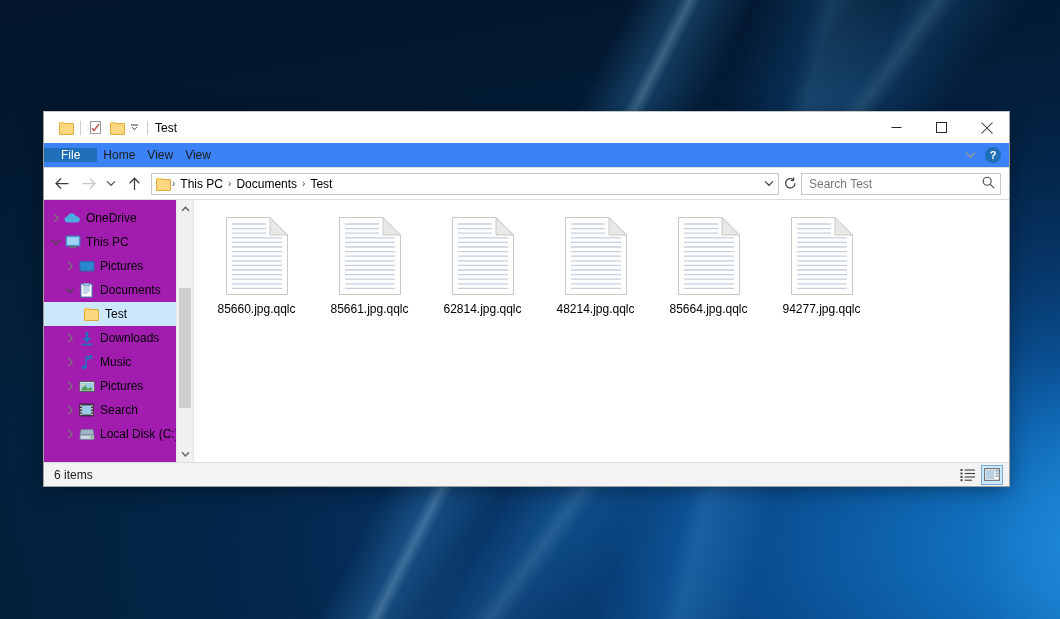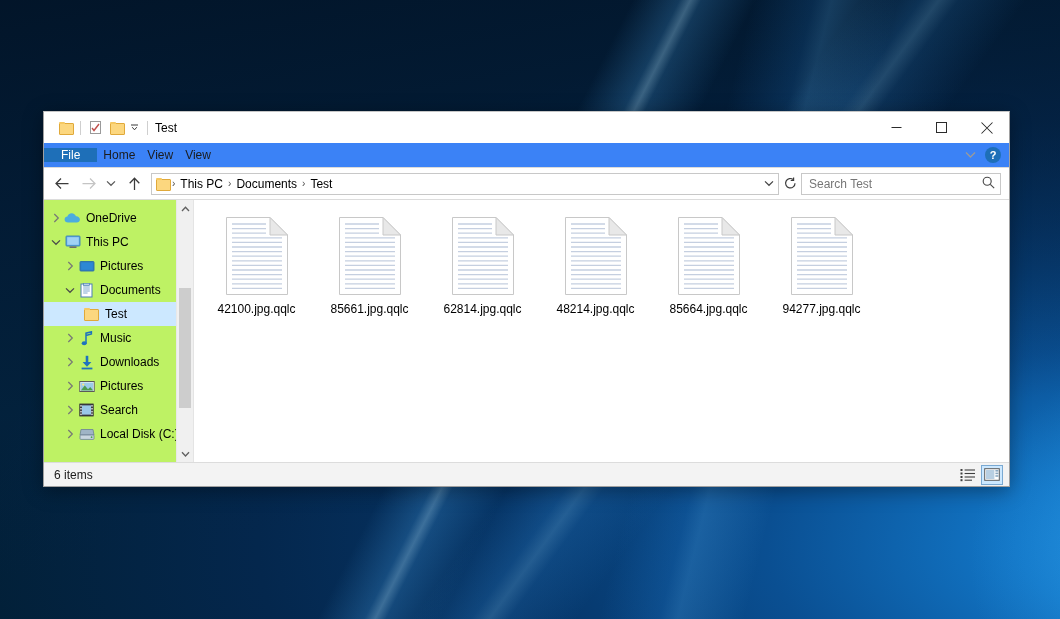--- a/index.html
+++ b/index.html
@@ -209,21 +209,21 @@
 
   
   .body {
     flex: 1 1 auto;
     display: flex;
     border-top: 1px solid #dcdcdc;
     min-height: 0;
   }
   .sidebar {
     width: 150px;
-    background: #bef264;
+    background: #a21caf;
     position: relative;
     flex: 0 0 auto;
     overflow: hidden;
     border-right: 1px solid #e4e4e4;
   }
   .tree { padding-top: 6px; }
   .tree-item {
     height: 24px;
     display: flex; align-items: center;
     padding-left: 4px;
@@ -525,42 +525,42 @@
             <span>Test</span>
           </div>
 
           <div class="tree-item indent-2">
             <span class="chev">
               <svg width="7" height="10" viewBox="0 0 7 10">
                   <path d="M1.3 1 L5.3 5 L1.3 9" stroke="#767676" stroke-width="1.2" fill="none"></path>
                 </svg>
             </span>
             <span class="t-ico">
-              <svg width="12" height="15" viewBox="0 0 12 15">
-                <path d="M5 12.4 V2.2 L10.4 0.8 V3 L5 4.4" fill="none" stroke="#1e73be" stroke-width="1.5"></path>
-                <ellipse cx="3.2" cy="12.3" rx="2.5" ry="2" fill="#1e73be"></ellipse>
-              </svg>
-            </span>
-            <span>Music</span>
+              <svg width="14" height="15" viewBox="0 0 14 15">
+                <path d="M7 0.8 V8.2" stroke="#1e73be" stroke-width="2.6"></path>
+                <path d="M2.6 7 L7 11.8 L11.4 7 Z" fill="#1e73be"></path>
+                <rect x="1.6" y="12.6" width="10.8" height="1.8" fill="#1e73be"></rect>
+              </svg>
+            </span>
+            <span>Downloads</span>
           </div>
 
           <div class="tree-item indent-2">
             <span class="chev">
               <svg width="7" height="10" viewBox="0 0 7 10">
                   <path d="M1.3 1 L5.3 5 L1.3 9" stroke="#767676" stroke-width="1.2" fill="none"></path>
                 </svg>
             </span>
             <span class="t-ico">
-              <svg width="14" height="15" viewBox="0 0 14 15">
-                <path d="M7 0.8 V8.2" stroke="#1e73be" stroke-width="2.6"></path>
-                <path d="M2.6 7 L7 11.8 L11.4 7 Z" fill="#1e73be"></path>
-                <rect x="1.6" y="12.6" width="10.8" height="1.8" fill="#1e73be"></rect>
-              </svg>
-            </span>
-            <span>Downloads</span>
+              <svg width="12" height="15" viewBox="0 0 12 15">
+                <path d="M5 12.4 V2.2 L10.4 0.8 V3 L5 4.4" fill="none" stroke="#1e73be" stroke-width="1.5"></path>
+                <ellipse cx="3.2" cy="12.3" rx="2.5" ry="2" fill="#1e73be"></ellipse>
+              </svg>
+            </span>
+            <span>Music</span>
           </div>
 
           <div class="tree-item indent-2">
             <span class="chev">
               <svg width="7" height="10" viewBox="0 0 7 10">
                   <path d="M1.3 1 L5.3 5 L1.3 9" stroke="#767676" stroke-width="1.2" fill="none"></path>
                 </svg>
             </span>
             <span class="t-ico">
               <svg width="16" height="13" viewBox="0 0 16 13">
@@ -650,21 +650,21 @@
                 <path d="M6 43.8 H56"></path>
                   <path d="M6 48.4 H56"></path>
                   <path d="M6 53 H56"></path>
                   <path d="M6 57.6 H56"></path>
                 <path d="M6 62.2 H56"></path>
                   <path d="M6 66.8 H56"></path>
                   <path d="M6 71.4 H56"></path>
               </g>
             </svg>
           </div>
-          <div class="file-label">42100.jpg.qqlc</div>
+          <div class="file-label">85660.jpg.qqlc</div>
         </div>
 
         <div class="file-item">
           <div class="doc-ico-wrap">
             <svg width="62" height="78" viewBox="0 0 62 78">
               <path d="M0.5 0.5 H44 L61.5 18 V77.5 H0.5 Z" fill="#ffffff" stroke="#c8c8c8" stroke-width="1"></path>
               <path d="M44 0.5 L61.5 18 H44 Z" fill="#e8e8e8" stroke="#c8c8c8" stroke-width="1"></path>
               <g stroke="#c5cfe0" stroke-width="1.3">
                 <path d="M6 7 H40"></path>
                   <path d="M6 11.6 H40"></path>

